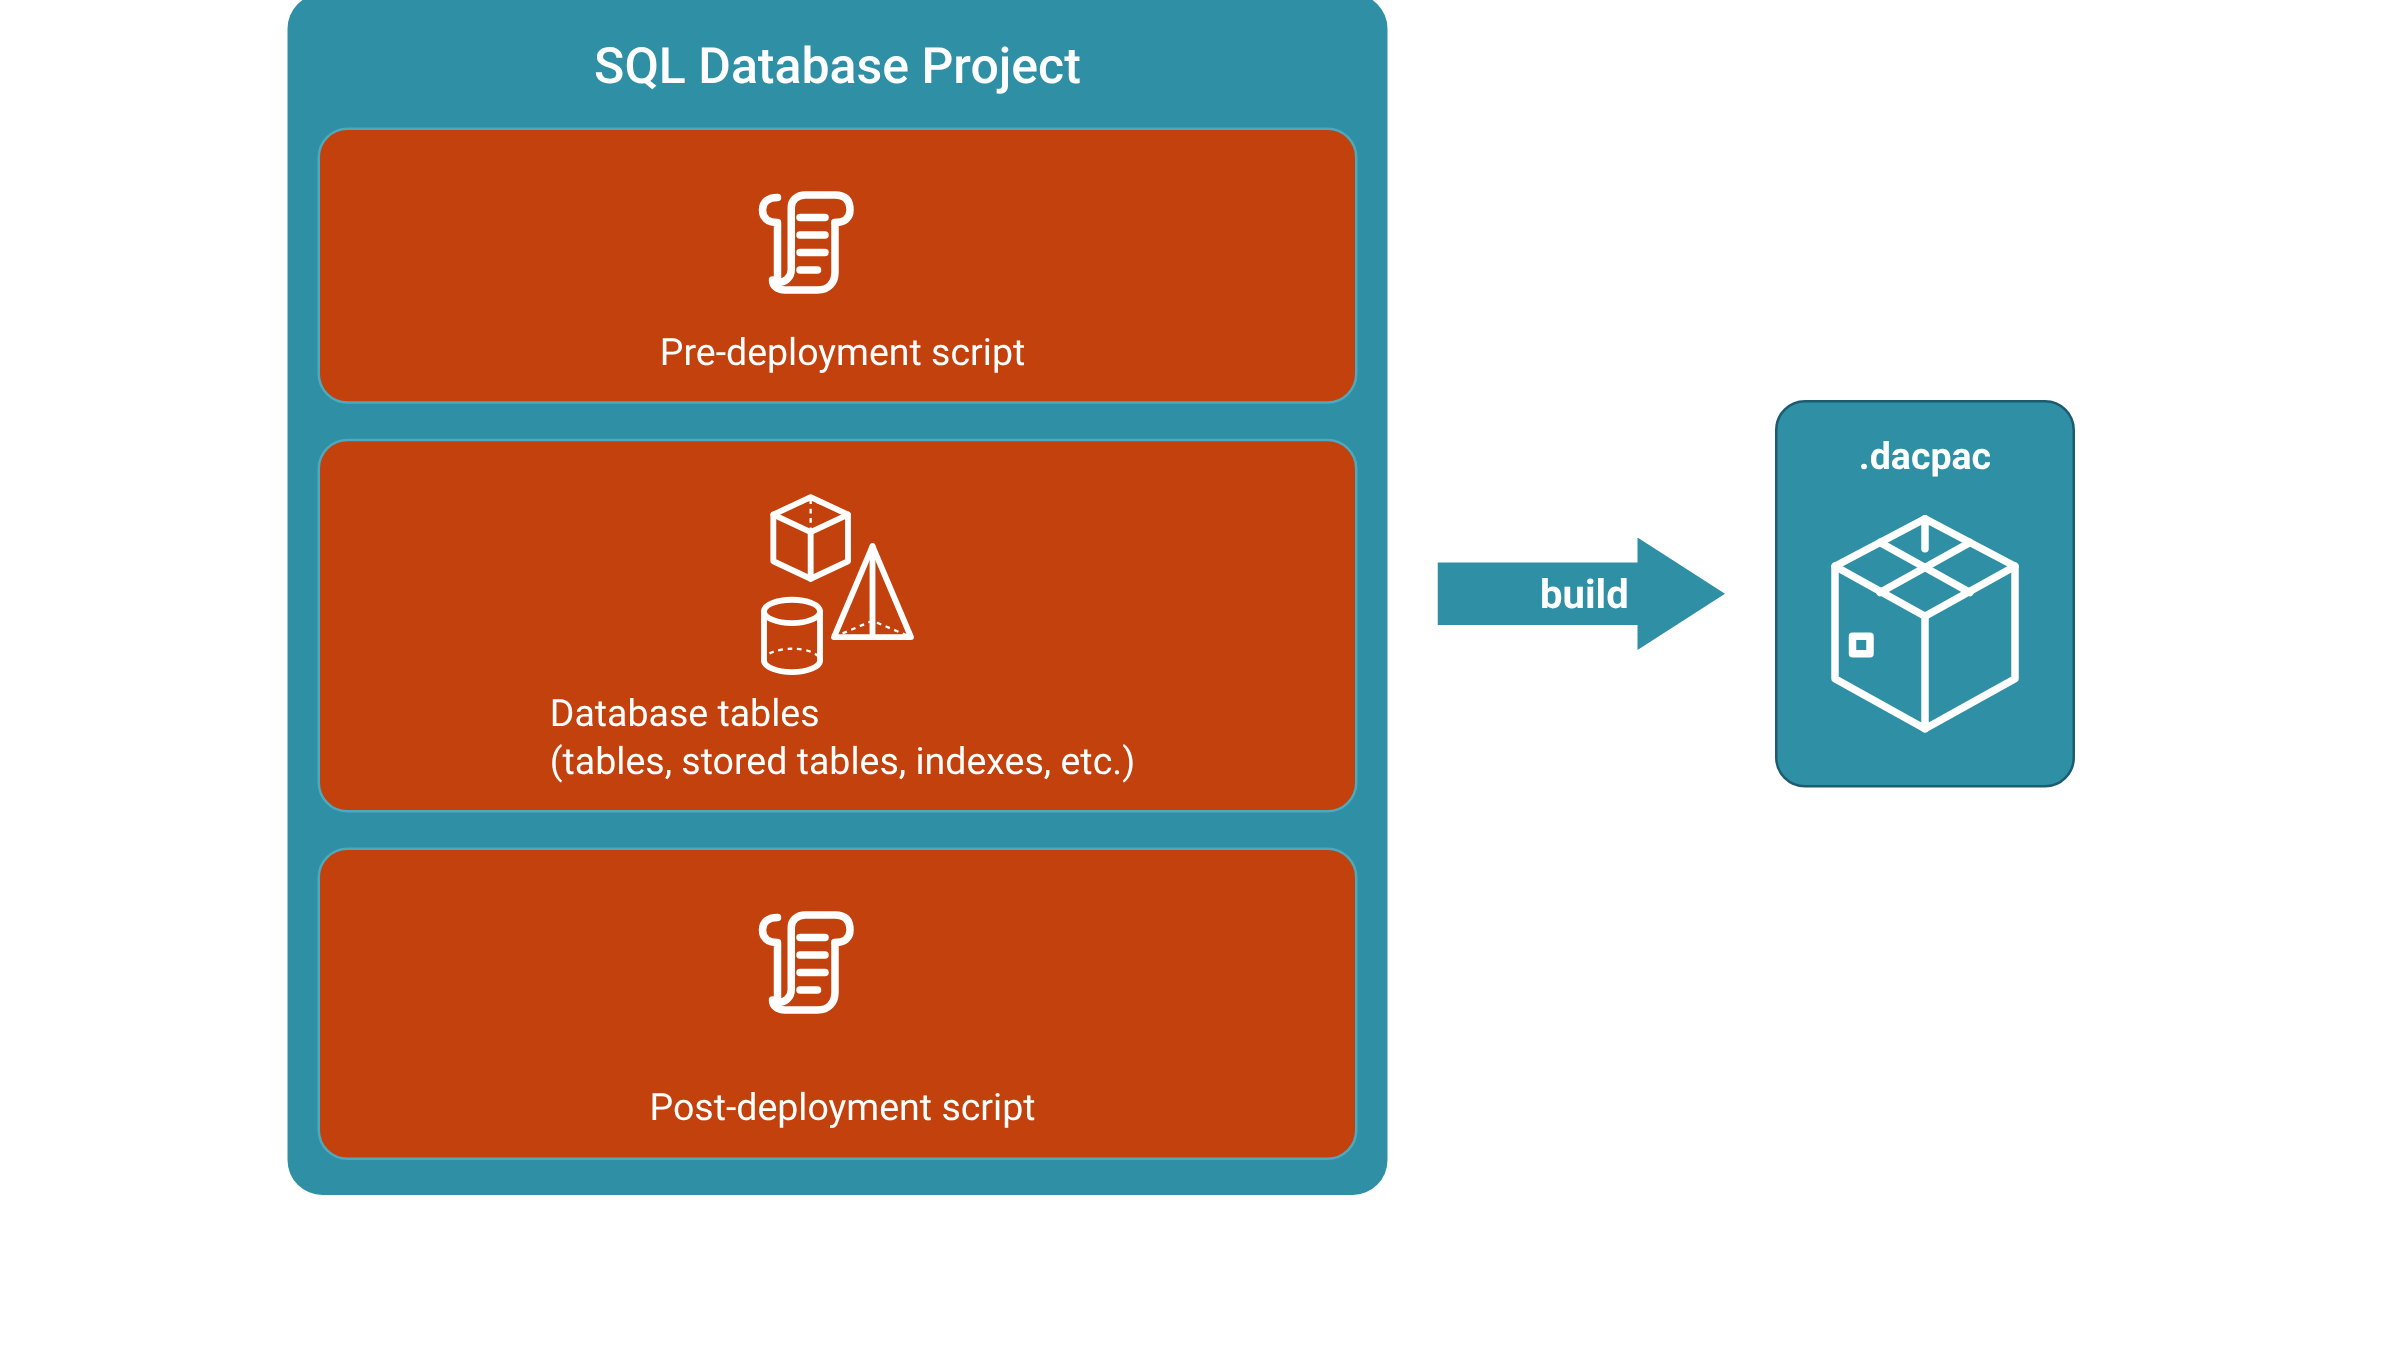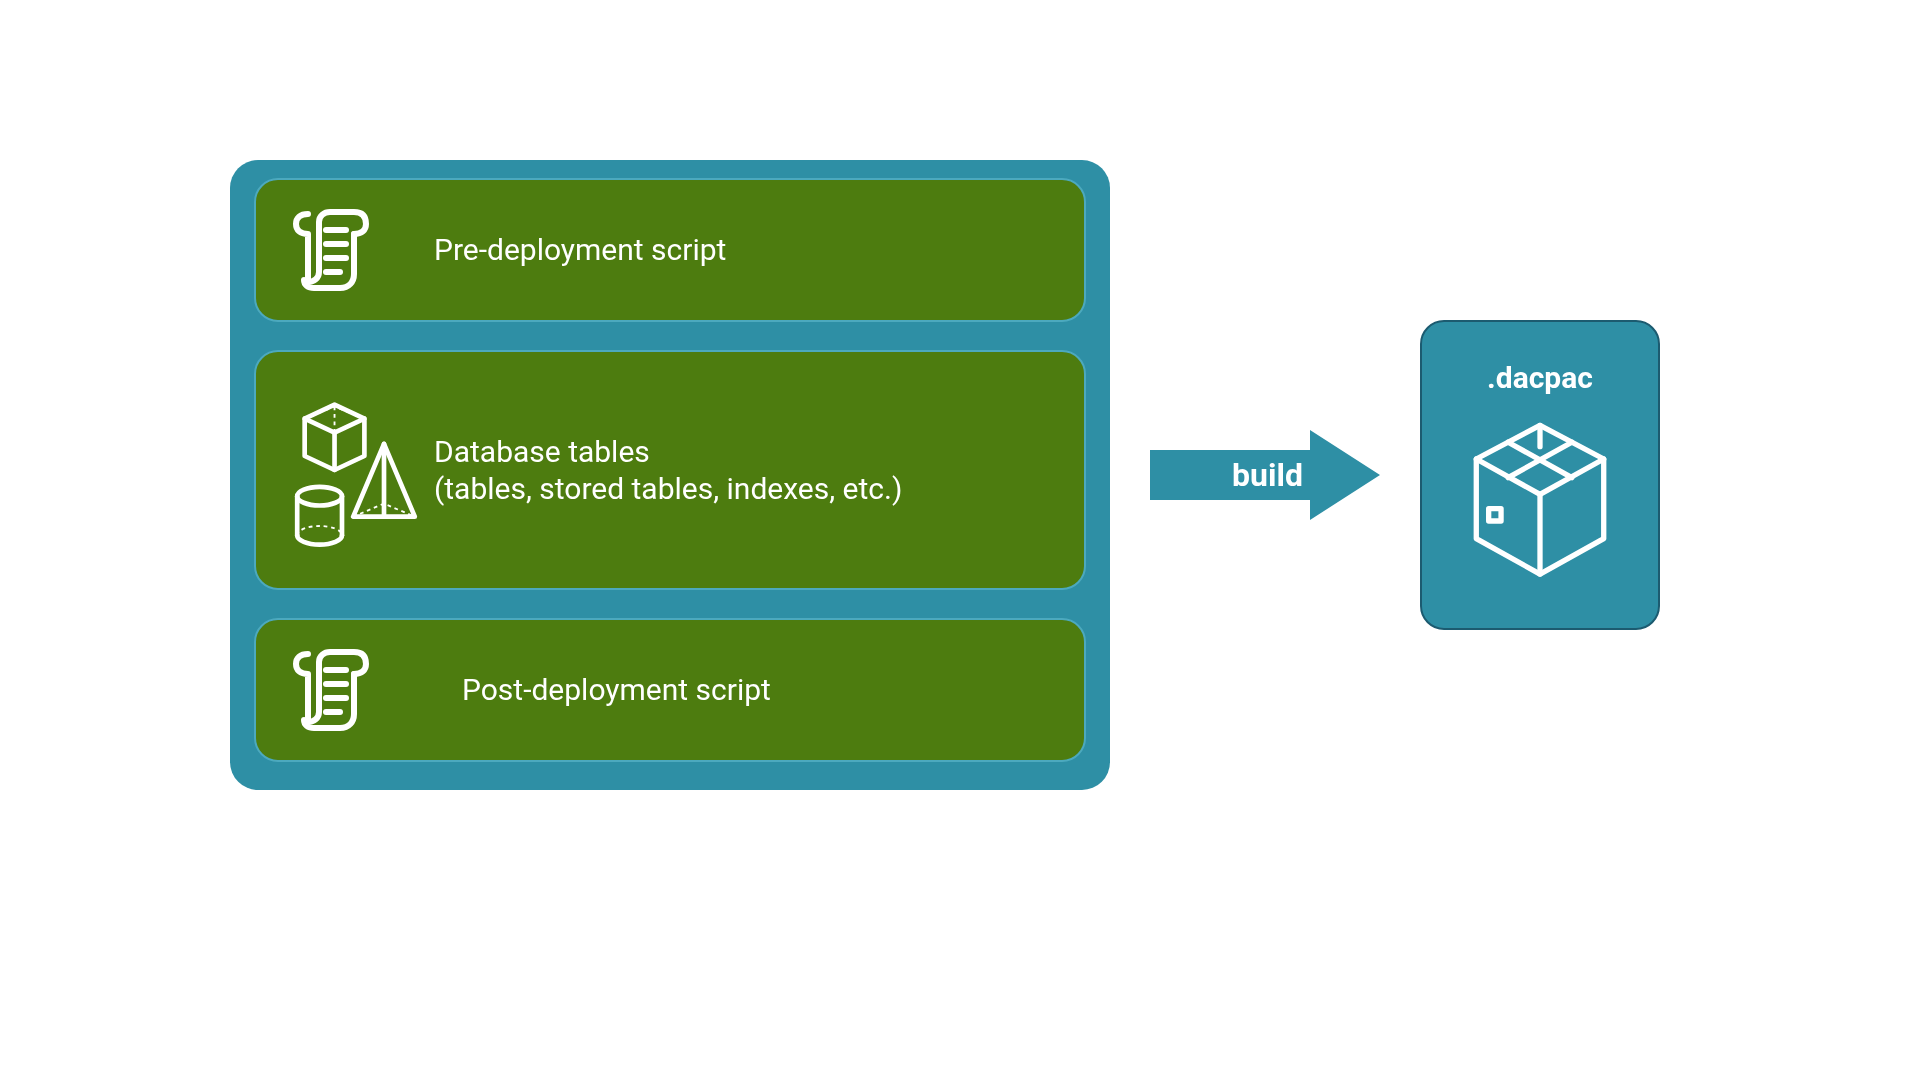--- a/index.html
+++ b/index.html
@@ -29,27 +29,28 @@
     flex-direction: column;
   }
   .project-title {
     color: #ffffff;
     font-size: 40px;
     font-weight: 500;
     text-align: center;
     margin: 16px 0 26px 0;
   }
   .card {
-    background: #4d7c0f;
+    background: #c2410c;
     border: 2px solid #4CA9BE;
     border-radius: 24px;
     display: flex;
     align-items: center;
     padding: 20px 30px;
     margin-bottom: 28px;
+    flex-direction: column;
   }
   .card:last-child { margin-bottom: 0; gap: 28px; }
   .card .icon-slot {
     width: 140px;
     flex: 0 0 140px;
     display: flex;
     align-items: center;
     justify-content: flex-start;
   }
   .card .text-slot {
@@ -83,35 +84,36 @@
 
   .output-box {
     background: #2E8FA5;
     border: 2px solid #1C5B70;
     border-radius: 24px;
     width: 240px;
     height: 310px;
     display: flex;
     flex-direction: column;
     align-items: center;
-    padding: 38px 18px;
+    padding: 26px 18px;
   }
   .output-box .out-title {
     color: #ffffff;
     font-size: 30px;
     font-weight: 700;
     margin-bottom: 18px;
   }
 </style>
 </head>
 <body>
 
 <div class="stage">
 
   <div class="project-container">
+    <div class="project-title">SQL Database Project</div>
 
     <div class="card small">
       <div class="icon-slot">
         <svg width="90" height="100" viewBox="0 0 90 100">
           <g fill="none" stroke="#ffffff" stroke-width="6" stroke-linecap="round" stroke-linejoin="round">
             <path d="M22 14 C14 14 10 18 10 24 C10 30 14 34 22 34 L22 82 C28 82 33 78 33 72 L33 22 C33 16 38 12 44 12 L68 12 C76 12 80 16 80 24 C80 30 76 34 68 34"></path>
             <path d="M68 34 L68 74 C68 82 63 88 54 88 L28 88 C22 88 18 85 18 80"></path>
             <line x1="40" y1="30" x2="60" y2="30"></line>
             <line x1="40" y1="44" x2="60" y2="44"></line>
             <line x1="40" y1="58" x2="60" y2="58"></line>

